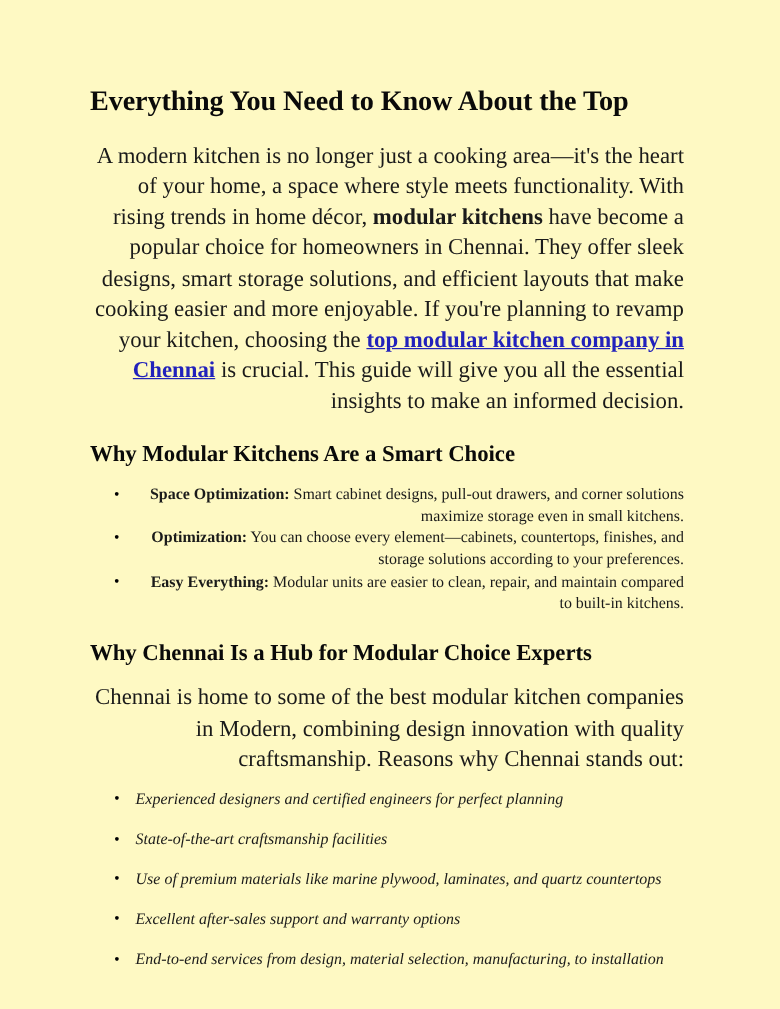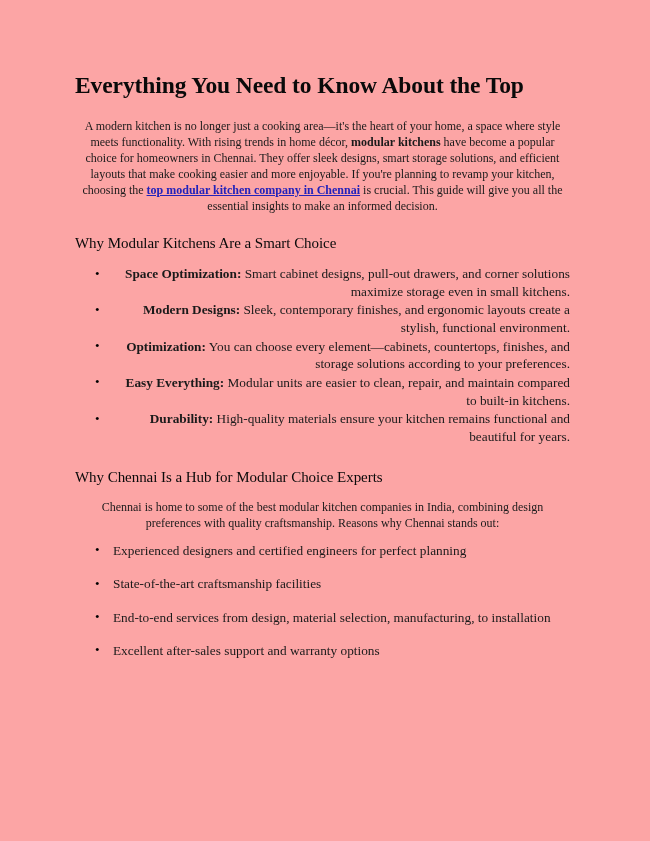--- a/index.html
+++ b/index.html
@@ -13,52 +13,52 @@
     overflow: hidden;
     font-family: "Liberation Serif", "DejaVu Serif", serif;
     color: #000000;
     -webkit-font-smoothing: antialiased;
   }
 
   .page {
     position: relative;
     width: 650px;
     height: 841px;
-    background: #fca5a5;
+    background: #fef9c3;
     box-sizing: border-box;
     padding: 70px 80px 0 75px;
   }
 
   .doc-title {
     font-size: 23.5px;
     font-weight: bold;
     line-height: 1.30;
     letter-spacing: -0.1px;
     margin: 0 0 17px 0;
     width: 500px;
     color: #0a0a0a;
   }
 
   .section-heading {
-    font-size: 15px;
-    font-weight: normal;
+    font-size: 19px;
+    font-weight: bold;
     line-height: 1.25;
     margin: 22px 0 12px 0;
     letter-spacing: -0.05px;
     color: #0a0a0a;
   }
 
   .section-heading.first { margin-top: 20px; }
 
   p.body-text {
-    font-size: 12px;
+    font-size: 19px;
     line-height: 1.345;
     margin: 0 0 6px 0;
     width: 495px;
-    text-align: center;
+    text-align: right;
     color: #1a1a1a;
   }
 
   strong.bold-run { font-weight: bold; }
 
   a.inline-link {
     color: #2222bb;
     font-weight: bold;
     text-decoration: underline;
   }
@@ -83,48 +83,47 @@
     position: absolute;
     left: 20px;
     top: -0.5px;
     font-size: 13px;
     line-height: 1.345;
     color: #000000;
   }
 
   ul.bullets.tight li { margin-bottom: 0.5px; text-align: right; }
   ul.bullets.loose li { margin-bottom: 15.5px; }
-  ul.bullets.loose { margin-top: 11px; }
+  ul.bullets.loose { margin-top: 11px; font-style: italic; }
 </style>
 </head>
 <body>
 
 <div class="page">
 
   <h1 class="doc-title">
     <span style="display: block;">Everything You Need to Know About the Top</span>
   </h1>
 
   <p class="body-text"><span>A modern kitchen is no longer just a cooking area—it's the heart of your home, a space where style meets functionality. With rising trends in home décor, </span><strong class="bold-run">modular kitchens</strong><span> have become a popular choice for homeowners in Chennai. They offer sleek designs, smart storage solutions, and efficient layouts that make cooking easier and more enjoyable. If you're planning to revamp your kitchen, choosing the </span><a class="inline-link" href="#">top modular kitchen company in Chennai</a><span> is crucial. This guide will give you all the essential insights to make an informed decision.</span></p>
 
   <h2 class="section-heading first">Why Modular Kitchens Are a Smart Choice</h2>
 
 
   <ul class="bullets tight">
     <li><strong class="bold-run">Space Optimization:</strong><span> Smart cabinet designs, pull-out drawers, and corner solutions maximize storage even in small kitchens.</span></li>
-    <li><strong class="bold-run">Modern Designs:</strong><span> Sleek, contemporary finishes, and ergonomic layouts create a stylish, functional environment.</span></li>
     <li><strong class="bold-run">Optimization:</strong><span> You can choose every element—cabinets, countertops, finishes, and storage solutions according to your preferences.</span></li>
     <li><strong class="bold-run">Easy Everything:</strong><span> Modular units are easier to clean, repair, and maintain compared to built-in kitchens.</span></li>
-    <li><strong class="bold-run">Durability:</strong><span> High-quality materials ensure your kitchen remains functional and beautiful for years.</span></li>
   </ul>
 
   <h2 class="section-heading">Why Chennai Is a Hub for Modular Choice Experts</h2>
 
-  <p class="body-text">Chennai is home to some of the best modular kitchen companies in India, combining design preferences with quality craftsmanship. Reasons why Chennai stands out:</p>
+  <p class="body-text">Chennai is home to some of the best modular kitchen companies in Modern, combining design innovation with quality craftsmanship. Reasons why Chennai stands out:</p>
 
   <ul class="bullets loose">
     <li>Experienced designers and certified engineers for perfect planning</li>
     <li>State-of-the-art craftsmanship facilities</li>
+    <li>Use of premium materials like marine plywood, laminates, and quartz countertops</li>
+    <li>Excellent after-sales support and warranty options</li>
     <li>End-to-end services from design, material selection, manufacturing, to installation</li>
-    <li>Excellent after-sales support and warranty options</li>
   </ul>
 
 </div>
 
 </body></html>

